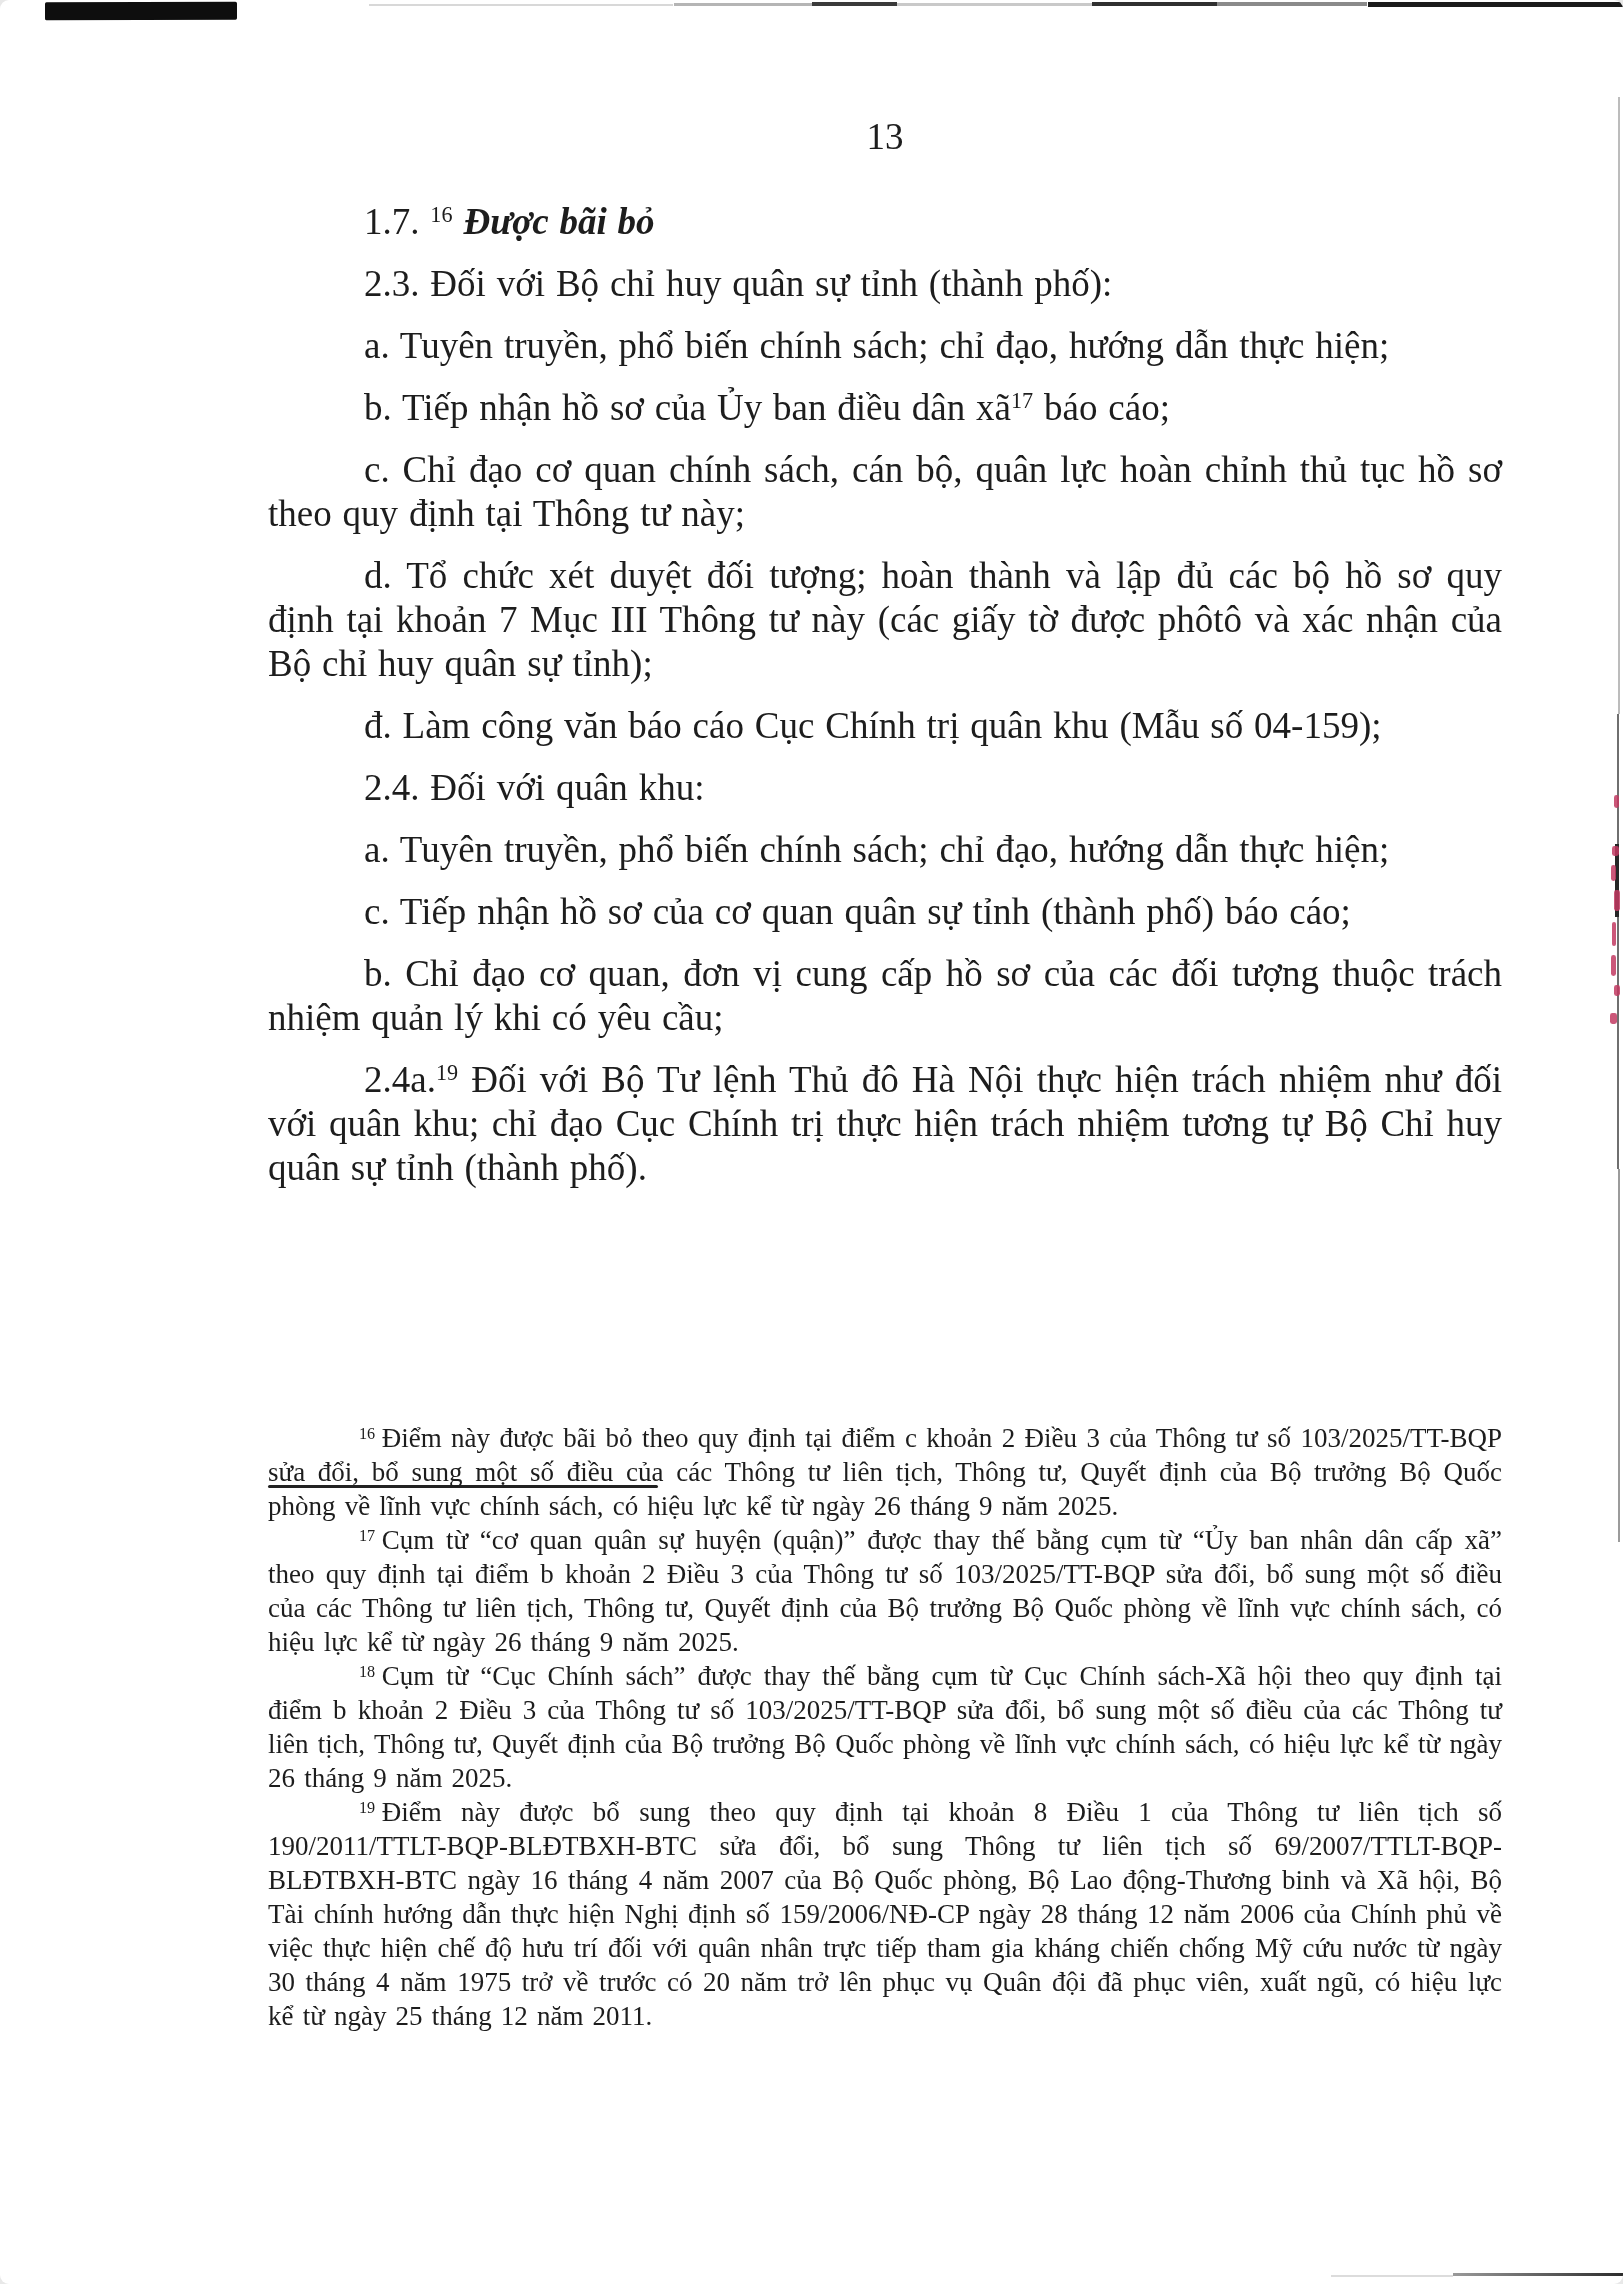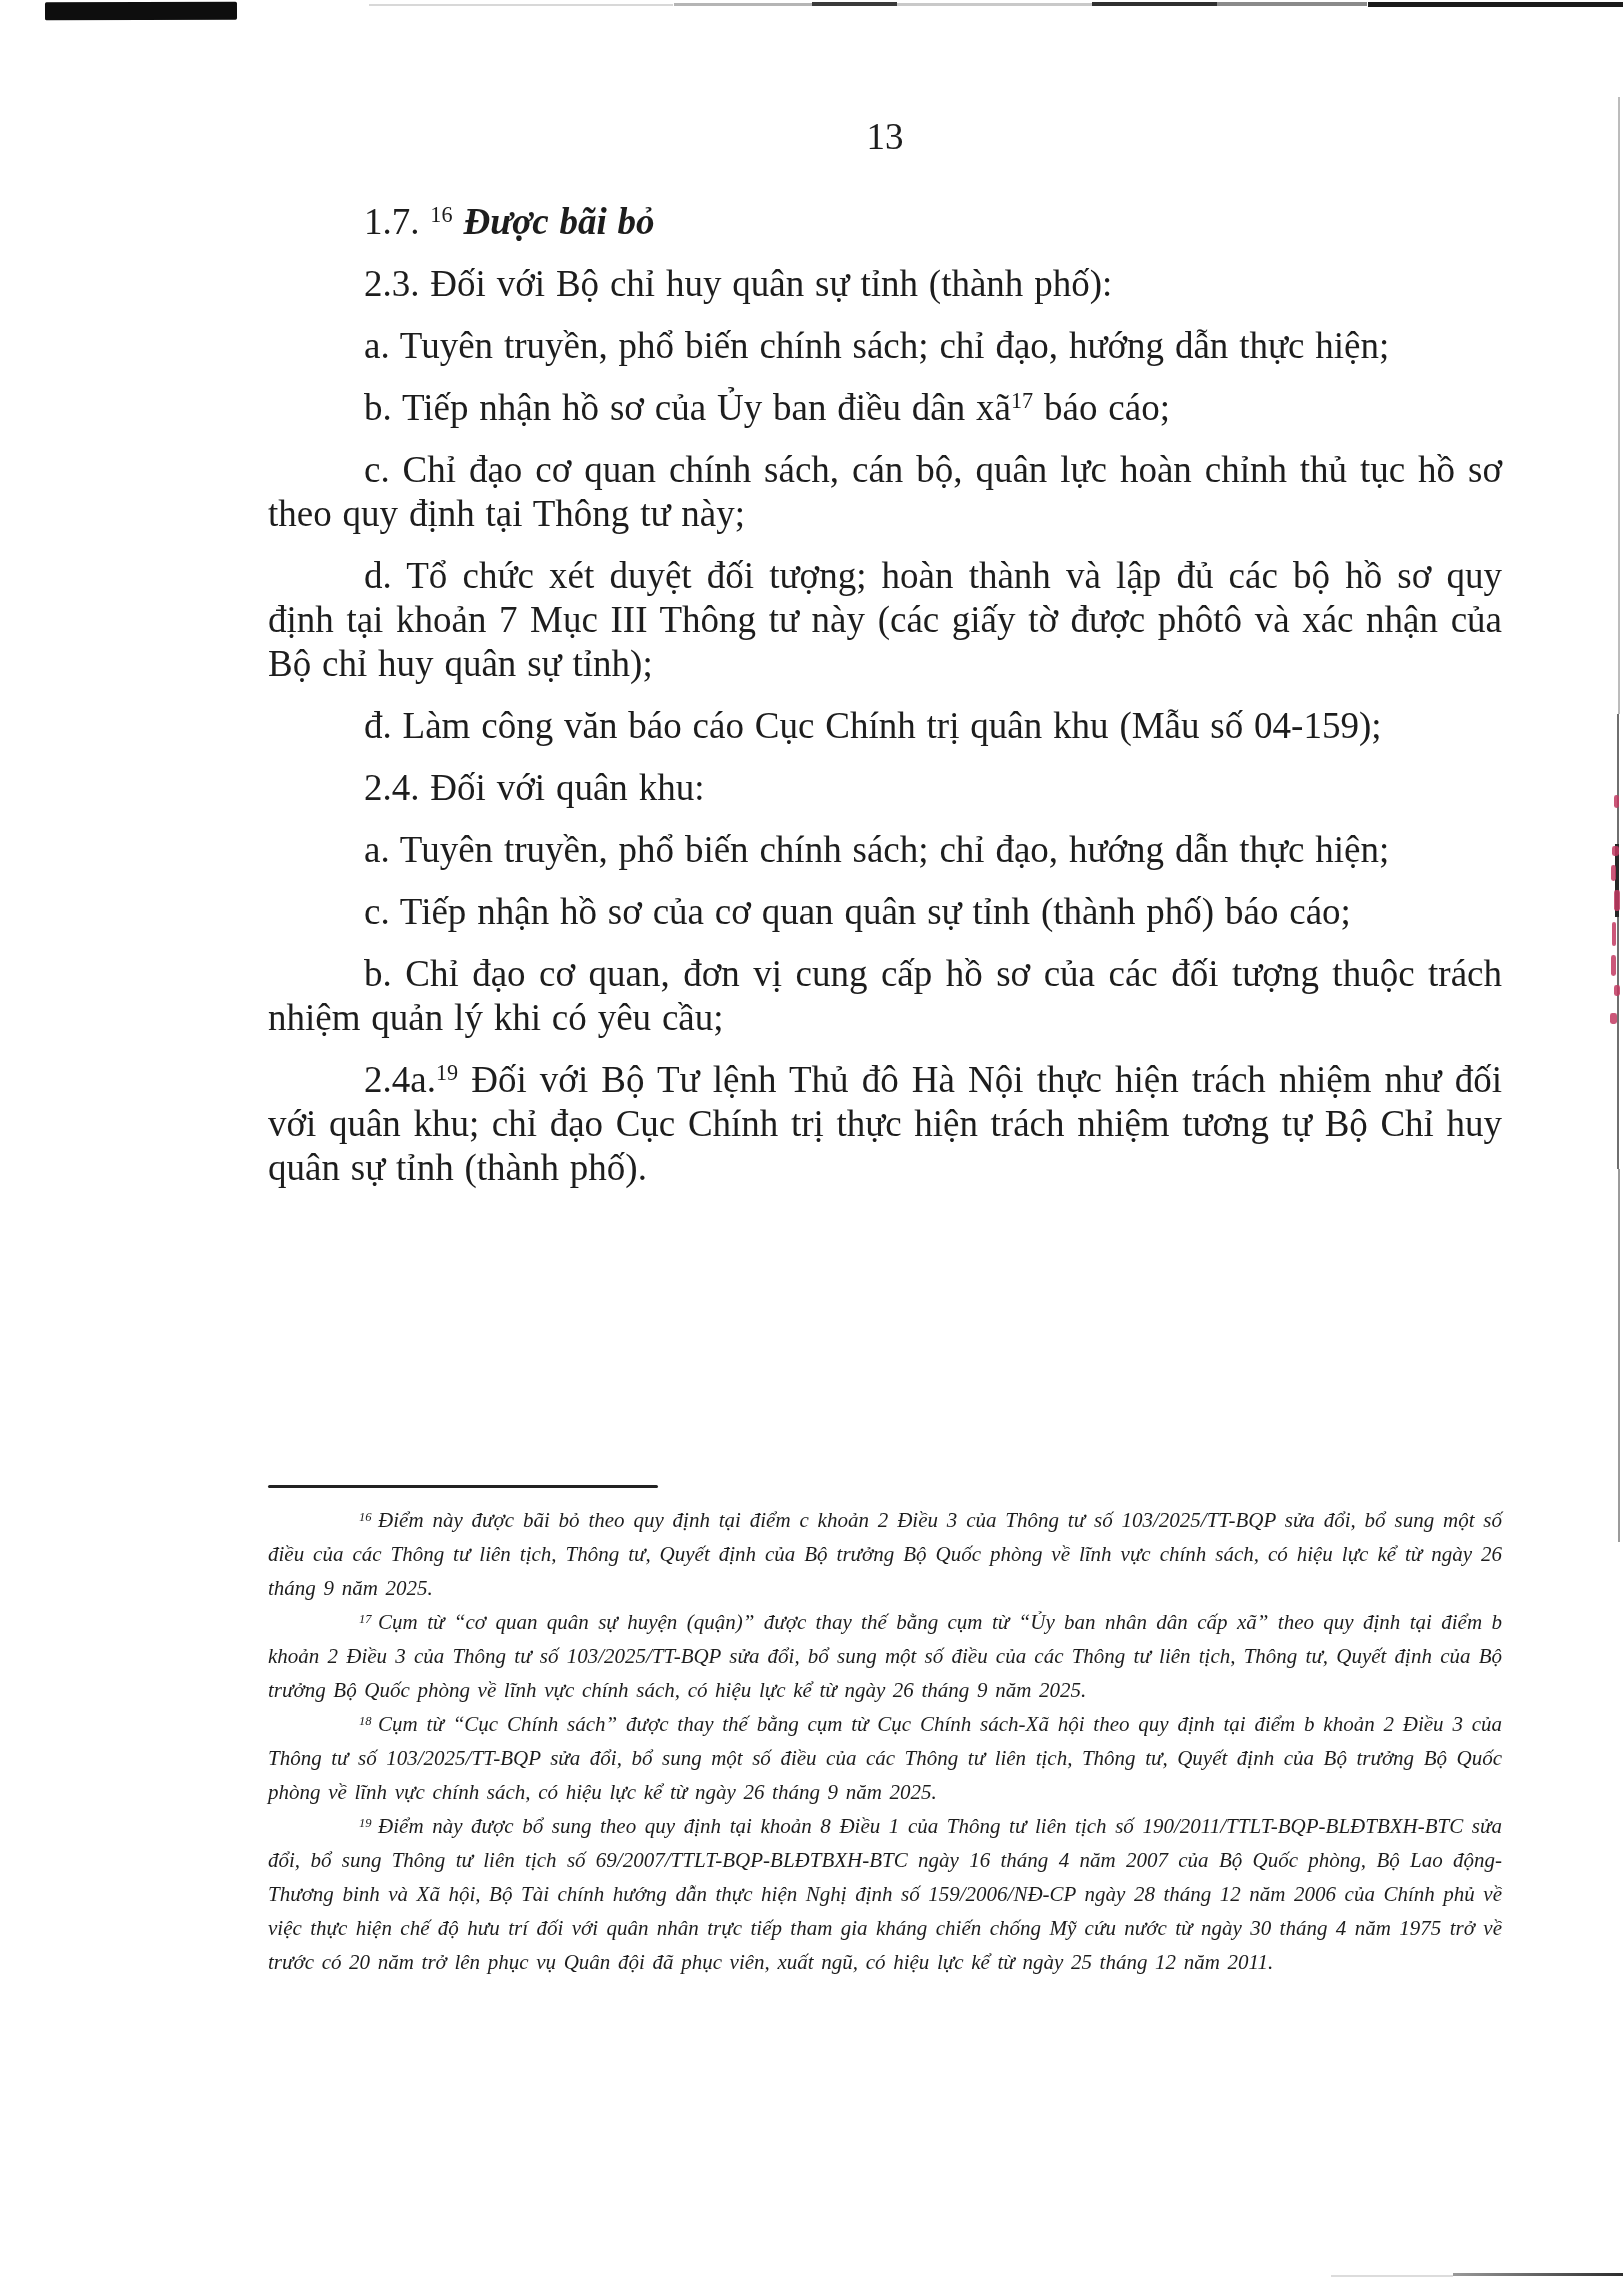--- a/index.html
+++ b/index.html
@@ -4,20 +4,21 @@
 <style>
   html,body{margin:0;padding:0;background:#e8e8e8;}
   .page{
     position:relative;
     width:1623px;height:2284px;
     margin:0 auto;
     background:var(--paper,#ffffff);
     color:var(--ink,#1d1d1d);
     font-family:"Liberation Serif","DejaVu Serif",serif;
     overflow:hidden;
+    border-radius:9px;
   }
   
   .art{position:absolute;pointer-events:none;}
   .bar-tl{left:45px;top:2.4px;width:192px;height:18px;background:#0e0e0e;border-radius:1.6px;transform:rotate(-.2deg);}
   .tl1{left:369px;top:4px;width:304px;height:2.4px;background:#d8d8d8;}
   .tl2{left:674px;top:3.2px;width:138px;height:2.4px;background:#b5b5b5;}
   .tl3{left:812px;top:2.4px;width:85px;height:4px;background:#3a3a3a;}
   .tl4{left:897px;top:3.2px;width:195px;height:2.4px;background:#c9c9c9;}
   .tl5{left:1092px;top:2.4px;width:126px;height:4px;background:#303030;}
   .tl6{left:1217px;top:2.4px;width:150px;height:3.2px;background:#8a8a8a;}
@@ -41,24 +42,23 @@
   }
   .bodytext p{margin:18px 0 0 0;text-indent:96px;}
   .bodytext p:first-child{margin-top:0;}
   .bi{font-weight:bold;font-style:italic;}
   .sup{font-size:.6em;position:relative;top:-.55em;line-height:0;}
   .fnsep{
     position:absolute;left:268px;top:1485px;width:390px;height:3.2px;
     background:#222222;border-radius:1.6px;
   }
   .footnotes{
-    position:absolute;left:268px;top:1503px;width:1234px;
-    font-size:21px;line-height:34px;text-align:justify;
+    position:absolute;left:268px;top:1421px;width:1234px;
+    font-size:27px;line-height:34px;text-align:justify;
     word-spacing:2.4px;
-    font-style:italic;
   }
   .footnotes .fn{text-indent:91px;margin:0;}
   .footnotes .sup{margin-right:6.5px;top:-.5em;}
 </style>
 </head>
 <body>
 
 <div class="page">
 
   <div class="art bar-tl"></div>

